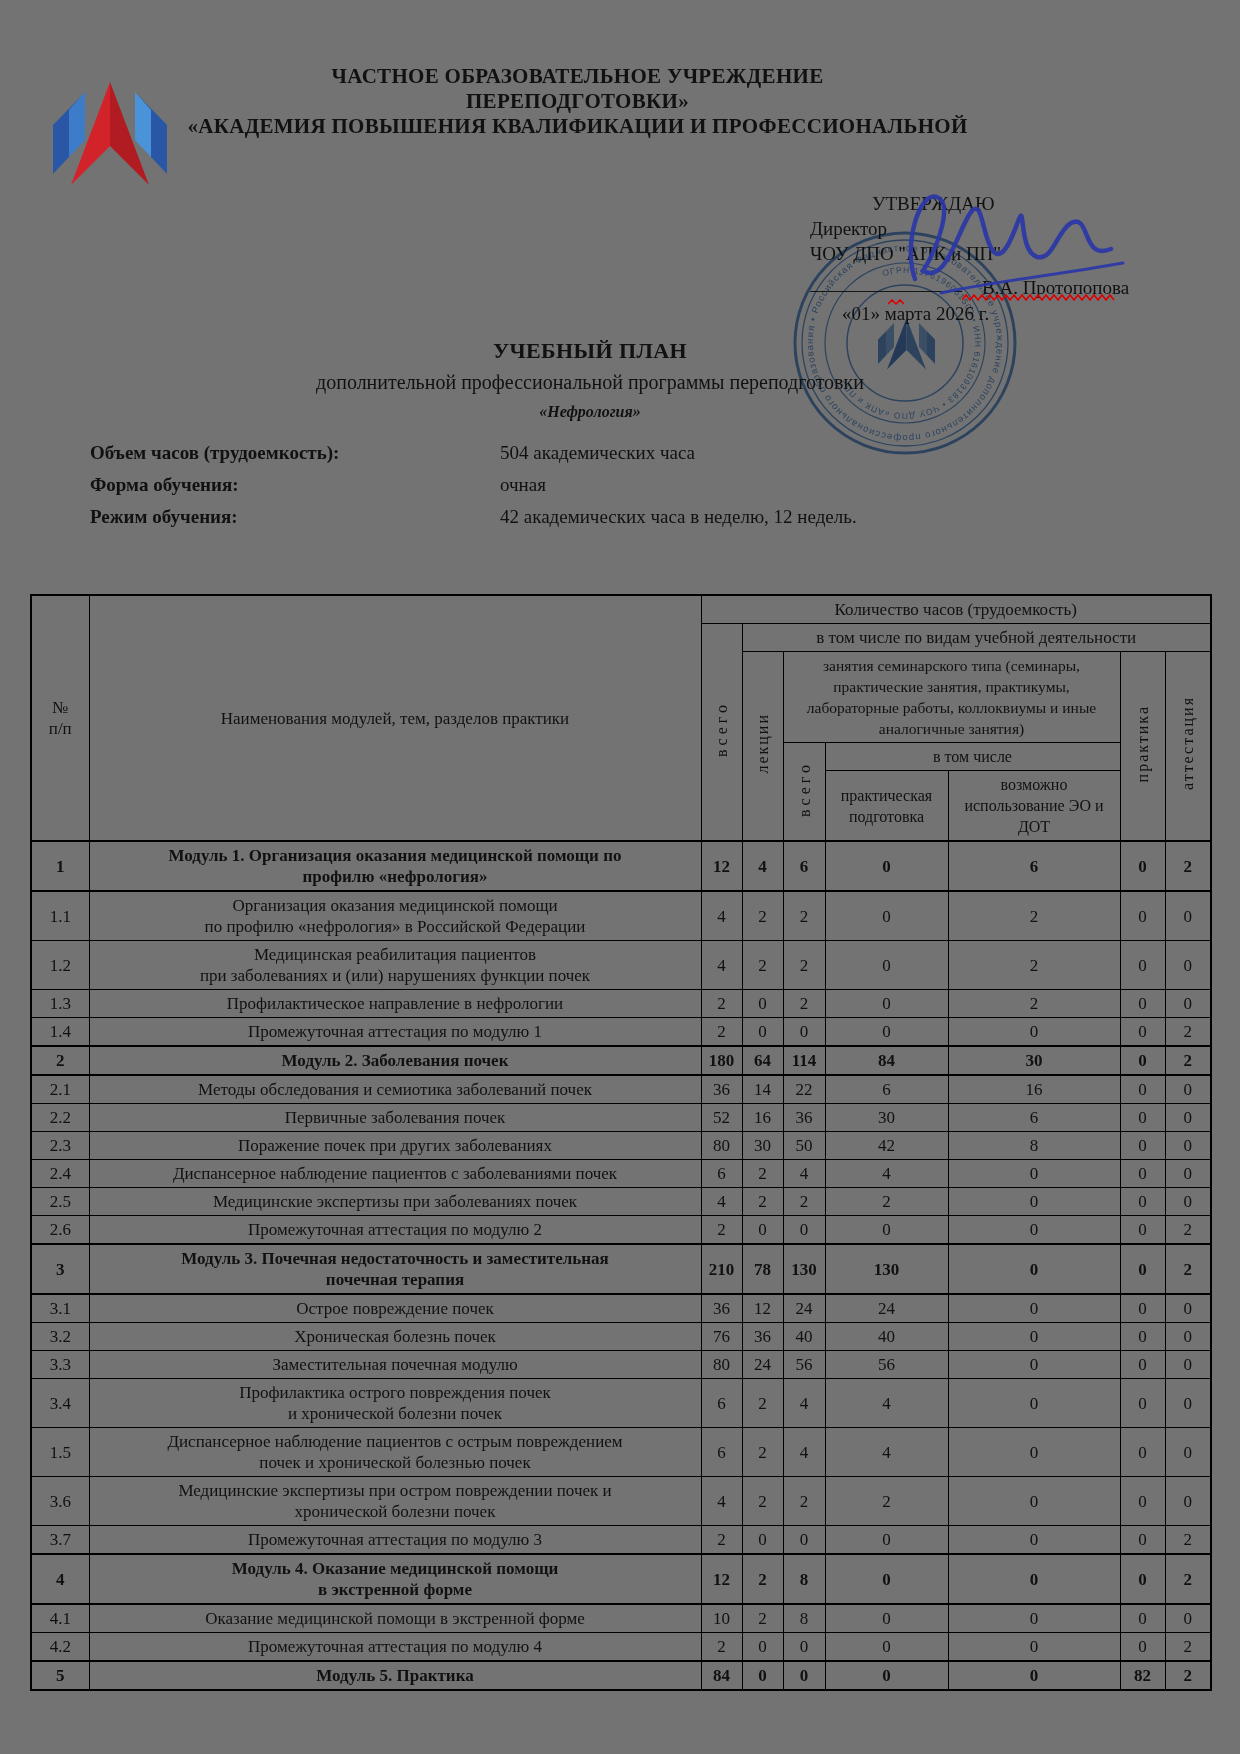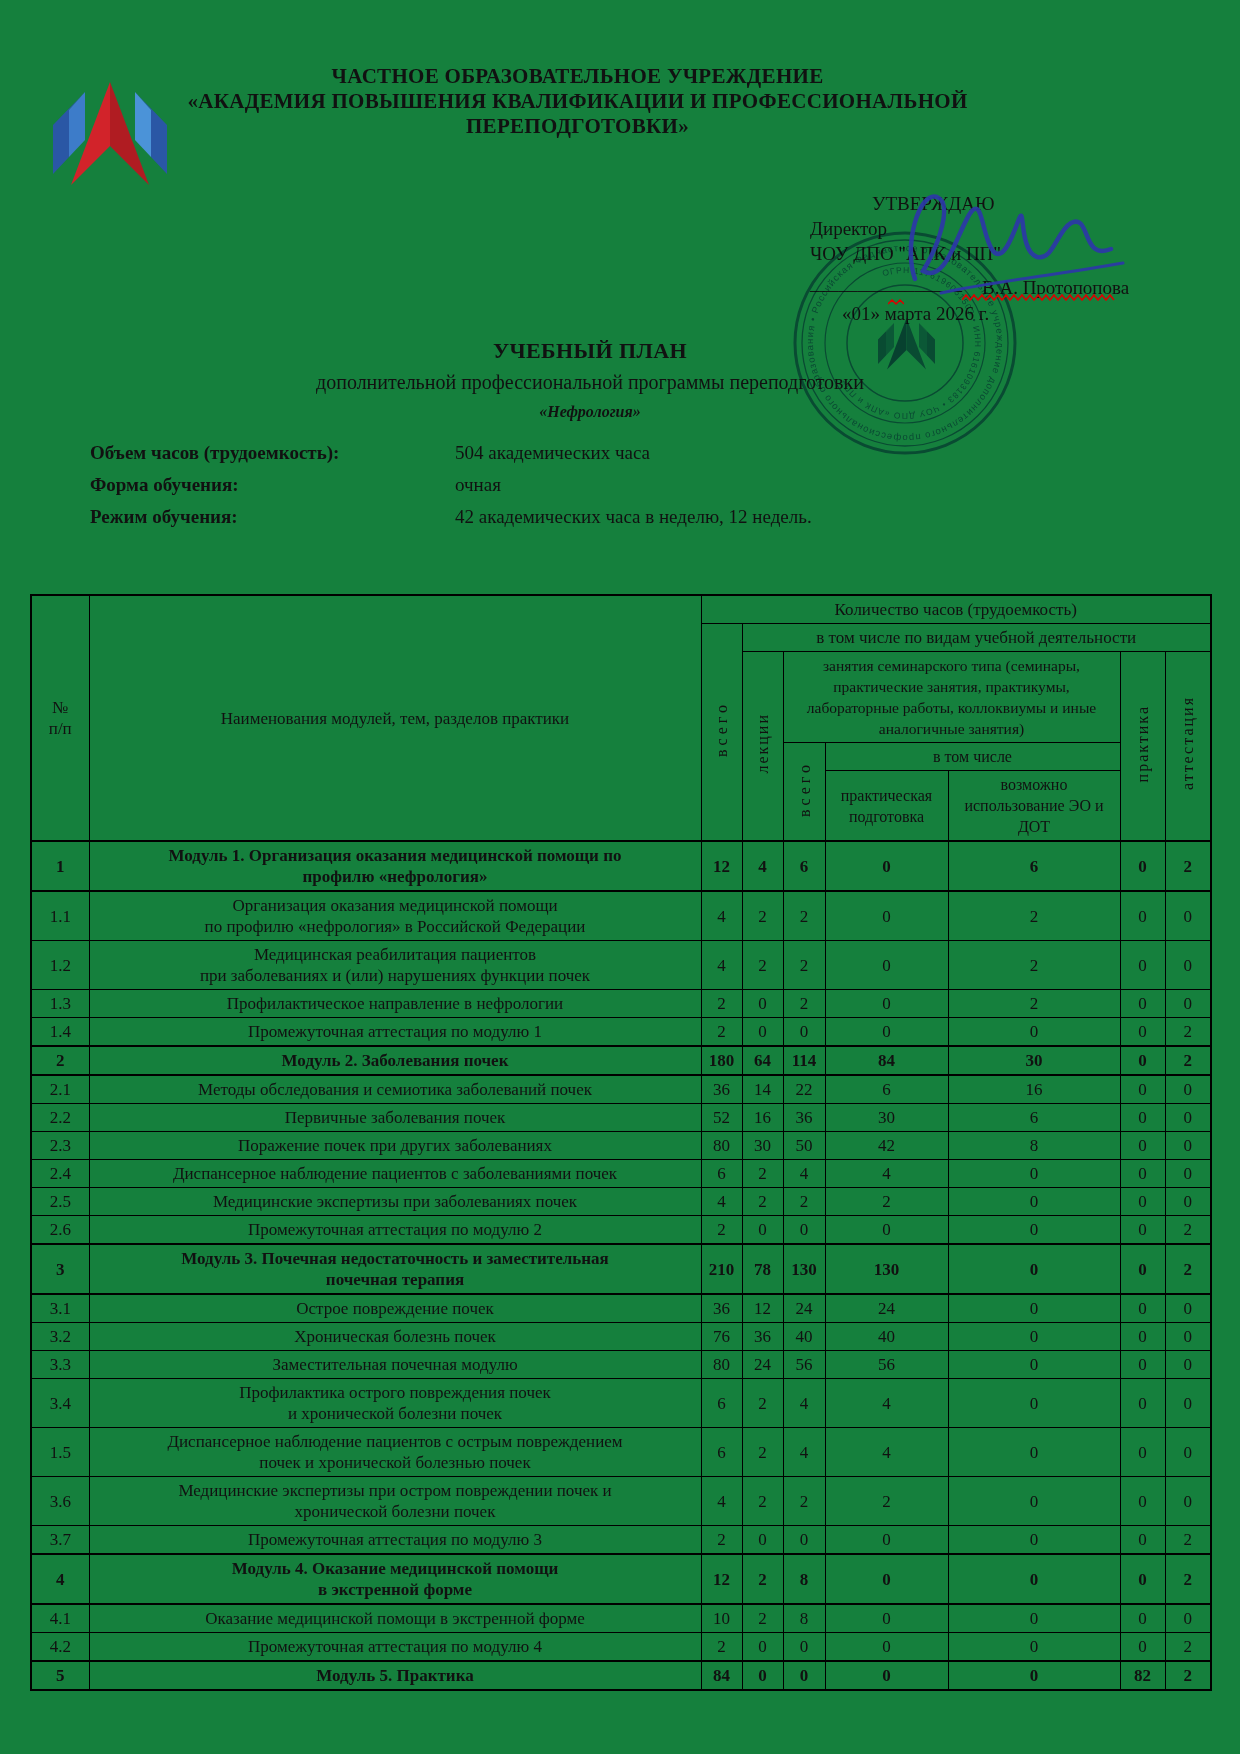--- a/index.html
+++ b/index.html
@@ -1,19 +1,19 @@
 <!DOCTYPE html>
 <html lang="ru"><head>
 <meta charset="utf-8">
 <style>
   html,body{margin:0;padding:0;background:#ffffff;}
   .page{
     position:relative;
     width:1240px;height:1754px;
-    background:#15803d;
+    background:#737373;
     font-family:"Liberation Serif","DejaVu Serif",serif;
     color:#111;
     overflow:hidden;
   }
   
   .org{
     position:absolute;left:30px;top:64px;width:1095px;
     text-align:center;font-weight:bold;font-size:21px;line-height:25px;
     letter-spacing:.3px;
   }
@@ -30,21 +30,21 @@
   .stamp-svg{position:absolute;left:789px;top:227px;width:232px;height:232px;mix-blend-mode:multiply;opacity:.88;pointer-events:none;}
   .squiggle{position:absolute;left:962px;top:294px;width:154px;height:8px;}
   .caret-mark{position:absolute;left:888px;top:299px;width:16px;height:6px;}
   
   .titleblock{position:absolute;left:30px;top:338px;width:1120px;text-align:center;}
   .titleblock .t-main{font-size:22px;font-weight:bold;letter-spacing:.4px;}
   .titleblock .t-sub{font-size:20px;margin-top:7px;}
   .titleblock .t-prog{font-size:16px;font-weight:bold;font-style:italic;margin-top:9px;text-align:center;}
   
   .details{position:absolute;left:90px;top:442px;width:1000px;font-size:19px;}
-  .details .drow{display:flex;margin-bottom:10px;}
+  .details .drow{display:flex;margin-bottom:10px;gap:45px;}
   .details .dlabel{font-weight:bold;width:365px;flex:none;}
   .details .dvalue{}
   
   table.plan{
     position:absolute;left:30px;top:594px;width:1180px;
     border-collapse:collapse;table-layout:fixed;
     font-size:17px;
   }
   table.plan th,table.plan td{
     border:1px solid #000;
@@ -80,22 +80,22 @@
     <polygon fill="#2a57a5" points="50,22 18,55 18,104 34,87 34,40"></polygon>
     <polygon fill="#3d7cc9" points="50,22 34,40 34,87 50,70"></polygon>
     <polygon fill="#2a57a5" points="100,22 132,55 132,104 116,87 116,40"></polygon>
     <polygon fill="#4b93d8" points="100,22 116,40 116,87 100,70"></polygon>
     <polygon fill="#d2232a" points="75,12 36,115 75,76"></polygon>
     <polygon fill="#b01c22" points="75,12 114,115 75,76"></polygon>
   </svg>
 
   <div class="org">
     <div>ЧАСТНОЕ ОБРАЗОВАТЕЛЬНОЕ УЧРЕЖДЕНИЕ</div>
+    <div>ПЕРЕПОДГОТОВКИ»</div>
     <div>«АКАДЕМИЯ ПОВЫШЕНИЯ КВАЛИФИКАЦИИ И ПРОФЕССИОНАЛЬНОЙ</div>
-    <div>ПЕРЕПОДГОТОВКИ»</div>
   </div>
 
   <div class="approval">
     <div class="approve">УТВЕРЖДАЮ</div>
     <div class="director">Директор</div>
     <div class="orgshort">ЧОУ ДПО "АПК и ПП"</div>
     <div class="sigline">________________</div>
     <div class="signer">В.А. Протопопова</div>
     <div class="dateline">«01» марта 2026 г.</div>
   </div>

